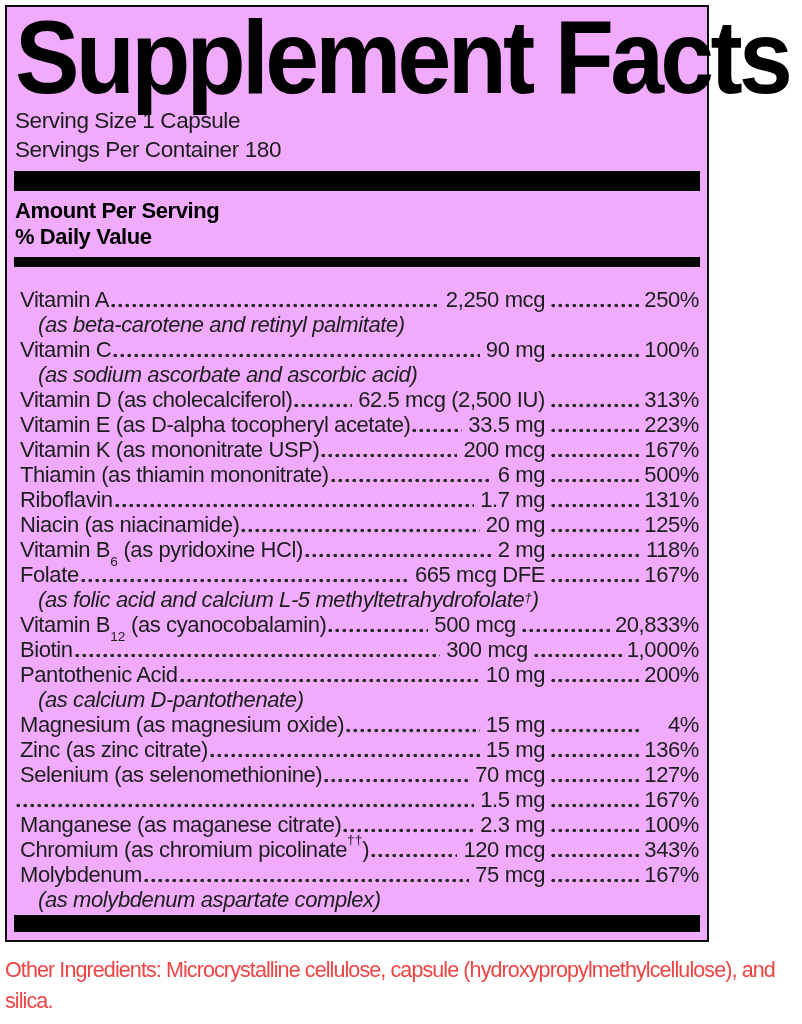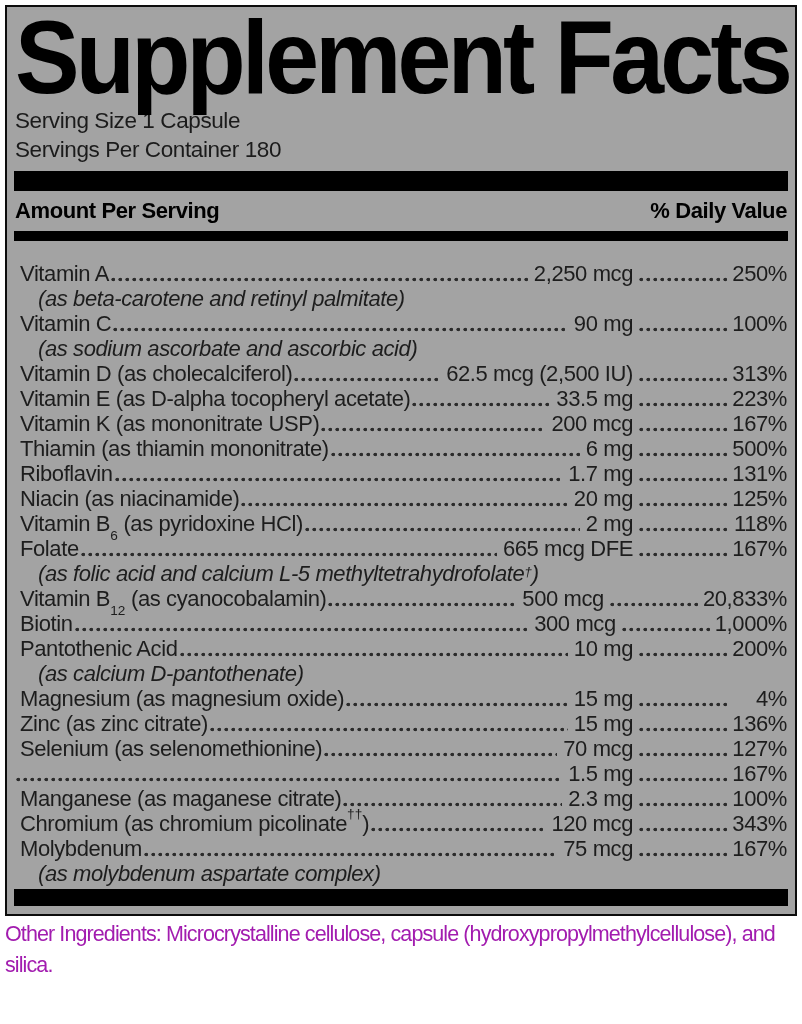--- a/index.html
+++ b/index.html
@@ -9,23 +9,23 @@
     font-family: "Liberation Sans", sans-serif;
     color: #1d1d1d;
     overflow: hidden;
     position: relative;
   }
   .page { width: 802px; height: 1024px; padding: 5px 5px 0 5px; }
 
   
   .facts-box {
     border: 2px solid #0c0c0c;
-    width: 792px;
+    width: 704px;
     padding: 0 6px 8px 6px;
-    background: #a3a3a3;
+    background: #f0abfc;
   }
   .title {
     display: inline-block;
     white-space: nowrap;
     font-weight: bold;
     font-size: 104px;
     line-height: 0.82;
     letter-spacing: -4px;
     color: #000;
     margin: 8px 0 6px 2px;
@@ -45,20 +45,21 @@
 
   .col-head {
     display: flex;
     justify-content: space-between;
     align-items: baseline;
     font-weight: bold;
     font-size: 22px;
     letter-spacing: -0.4px;
     color: #000;
     padding: 7px 2px 7px 2px;
+    flex-direction: column;
   }
 
   
   .rows { padding: 20px 1px 0 1px; }
   .row {
     display: flex;
     align-items: baseline;
     height: 25px;
     font-size: 22px;
     letter-spacing: -0.4px;
@@ -80,26 +81,26 @@
     background-size: 7px 5px;
     background-repeat: repeat-x;
   }
   .row.src  { padding-left: 24px; font-style: italic; }
   .row.note { padding-left: 472px; }
   sub { font-size: 62%; line-height: 0; position: relative; top: 0.22em; letter-spacing: 0; }
   sup { font-size: 62%; line-height: 0; position: relative; top: -0.38em; letter-spacing: 0; }
 
   
   .other-ingredients {
-    margin-top: 3px;
+    margin-top: 13px;
     width: 797px;
     font-size: 21.5px;
     line-height: 30.5px;
     letter-spacing: -0.9px;
-    color: #a21caf;
+    color: #ef4444;
   }
   .mfg {
     margin-top: 24px;
     font-weight: bold;
     font-size: 21.5px;
     line-height: 30px;
     letter-spacing: -0.9px;
     color: #0d0d0d;
     white-space: nowrap;
   }

